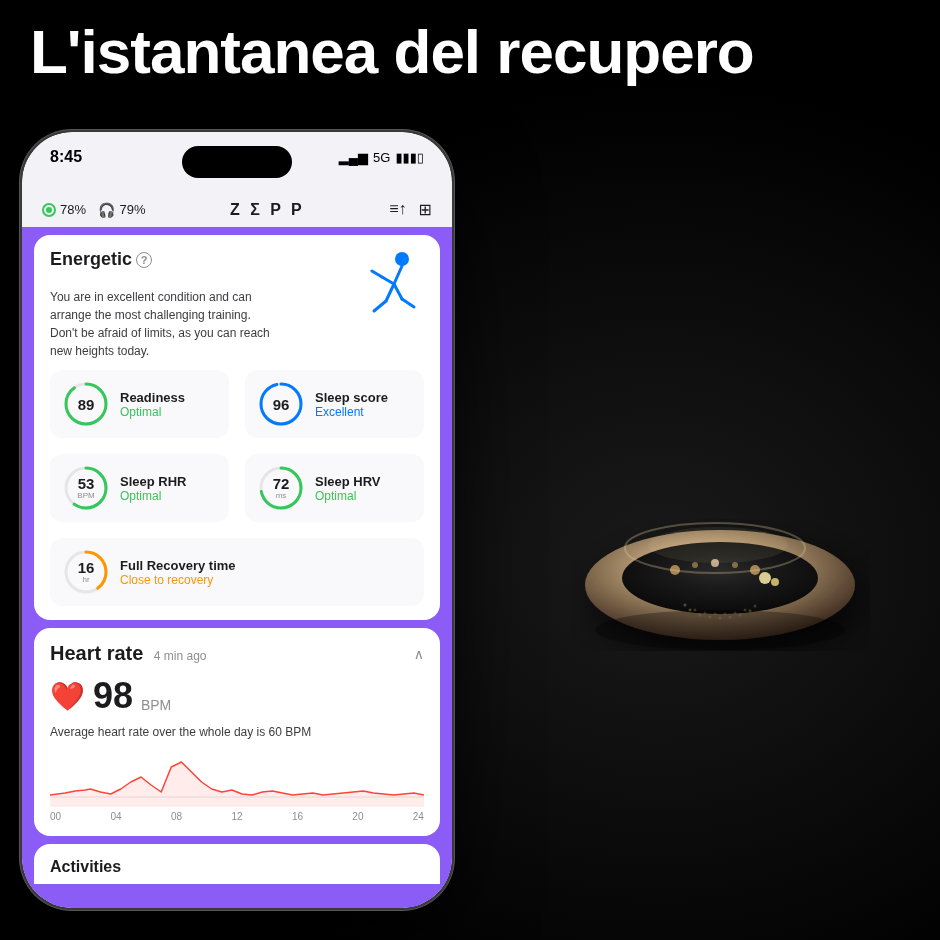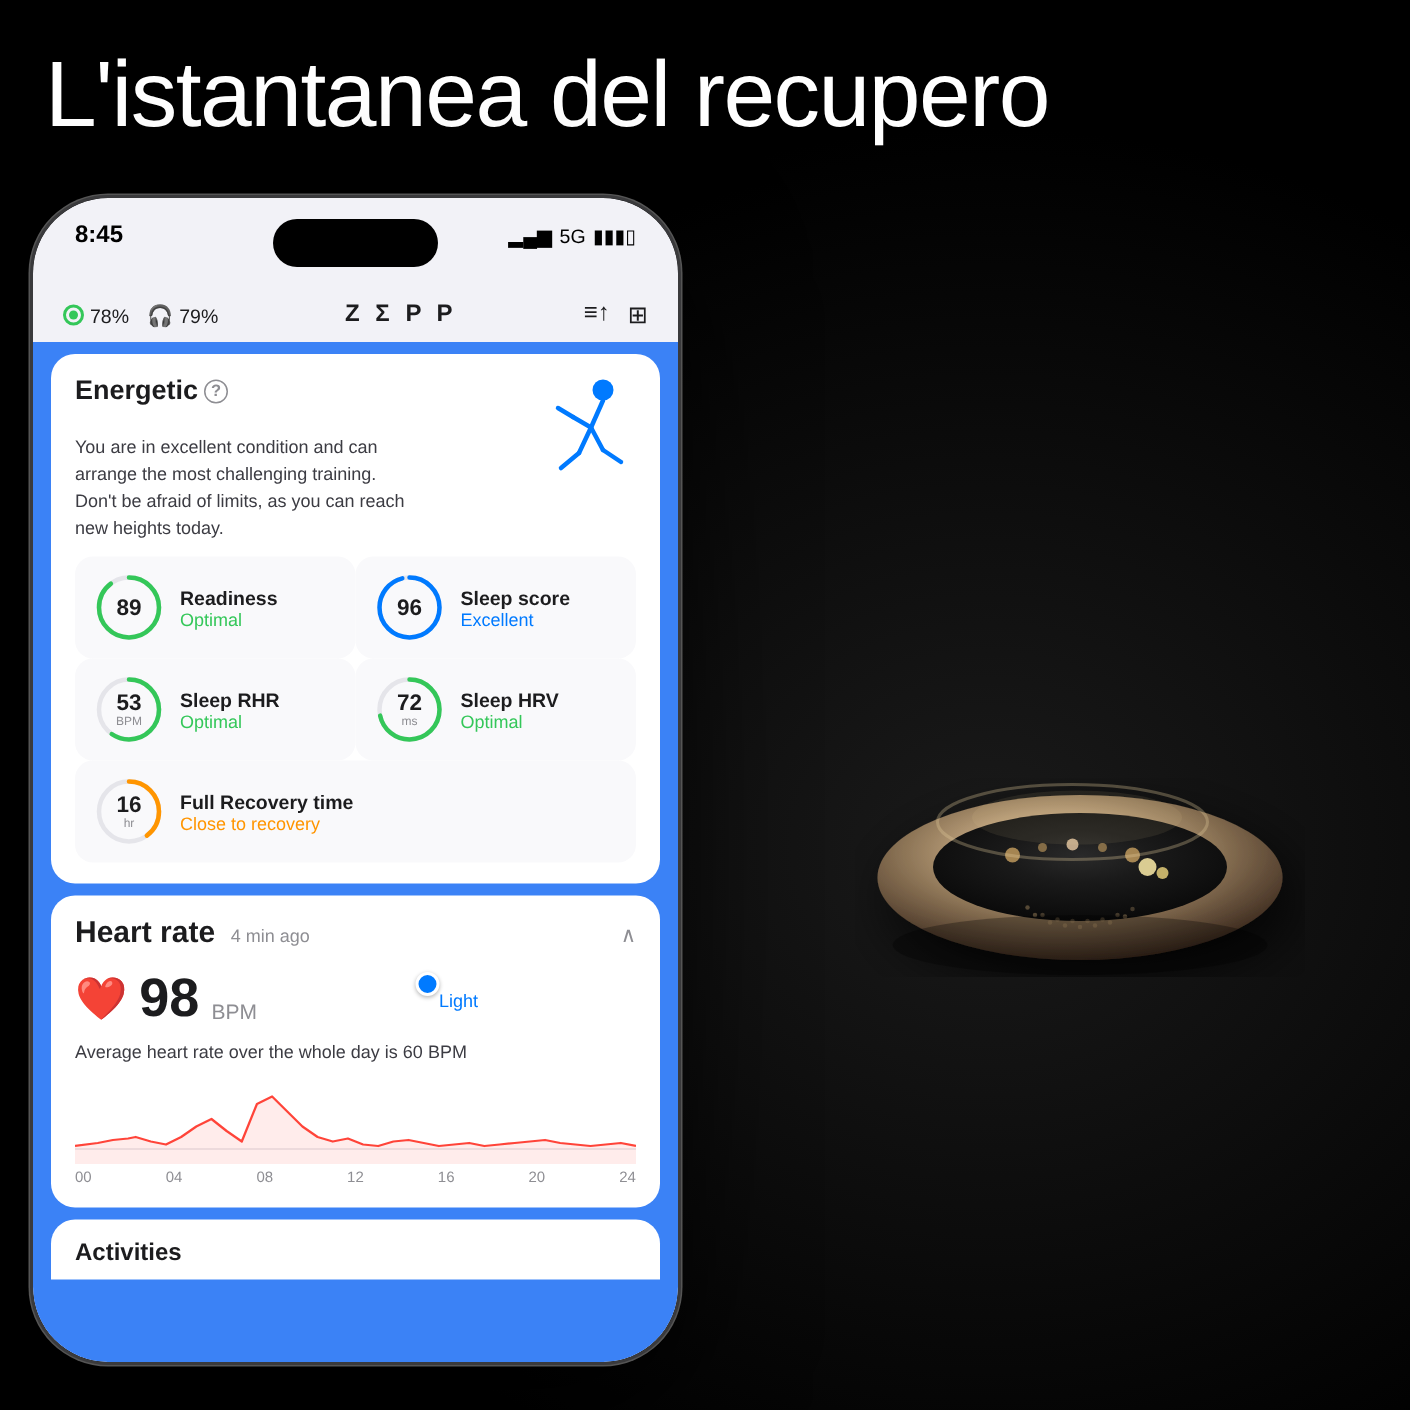--- a/index.html
+++ b/index.html
@@ -16,25 +16,25 @@
     
     .bg {
       position: absolute;
       inset: 0;
       background: radial-gradient(ellipse at 70% 60%, #1a1a1a 0%, #000 60%);
     }
 
     
     .title {
       position: absolute;
-      top: 30px;
+      top: 18px;
       left: 30px;
       right: 30px;
       font-size: 62px;
-      font-weight: 400;
+      font-weight: 700;
       color: #fff;
       letter-spacing: -1px;
       line-height: 1.1;
       z-index: 10;
     }
 
     
     .phone-wrapper {
       position: absolute;
       top: 130px;
@@ -109,21 +109,21 @@
       border-radius: 50px;
       overflow: hidden;
     }
 
     .screen-content {
       position: absolute;
       top: 60px;
       left: 0;
       right: 0;
       bottom: 0;
-      background: #3b82f6;
+      background: #8b5cf6;
       overflow: hidden;
     }
 
     
     .app-header {
       background: #f2f2f7;
       padding: 8px 20px;
       display: flex;
       align-items: center;
       justify-content: space-between;
@@ -214,21 +214,21 @@
       color: #3c3c43;
       line-height: 1.5;
       margin-top: 18px;
       max-width: 220px;
     }
 
     
     .stats-grid {
       display: grid;
       grid-template-columns: 1fr 1fr;
-      gap: 0;
+      gap: 16px;
       margin-top: 10px;
     }
 
     .stat-card {
       background: #f9f9fb;
       border-radius: 12px;
       padding: 10px 12px;
       display: flex;
       align-items: center;
       gap: 10px;
@@ -670,26 +670,20 @@
               <span class="heart-time" style="margin-left: 6px;"> 4 min ago</span>
             </div>
             <span class="chevron-up">∧</span>
           </div>
 
           <div class="heart-rate-row">
             <div class="heart-bpm">
               <span class="heart-emoji">❤️</span>
               <span class="bpm-number">98</span>
               <span class="bpm-label">BPM</span>
-            </div>
-            <div class="intensity-bar-wrapper">
-              <div class="intensity-bar">
-                <div class="intensity-dot"></div>
-              </div>
-              <div class="intensity-label">Light</div>
             </div>
           </div>
 
           <p class="avg-text">Average heart rate over the whole day is 60 BPM</p>
 
           <div class="heart-chart">
             <svg class="chart-svg" viewBox="0 0 370 60" preserveAspectRatio="none">
 
               <line x1="0" y1="50" x2="370" y2="50" stroke="#e5e5ea" stroke-width="1"></line>
 

